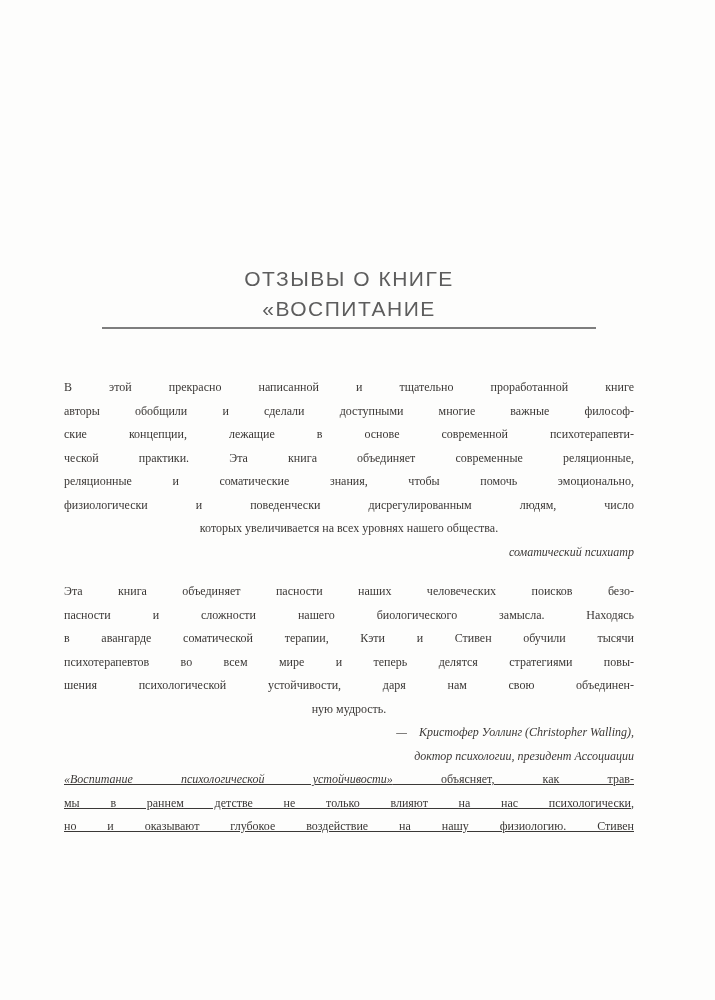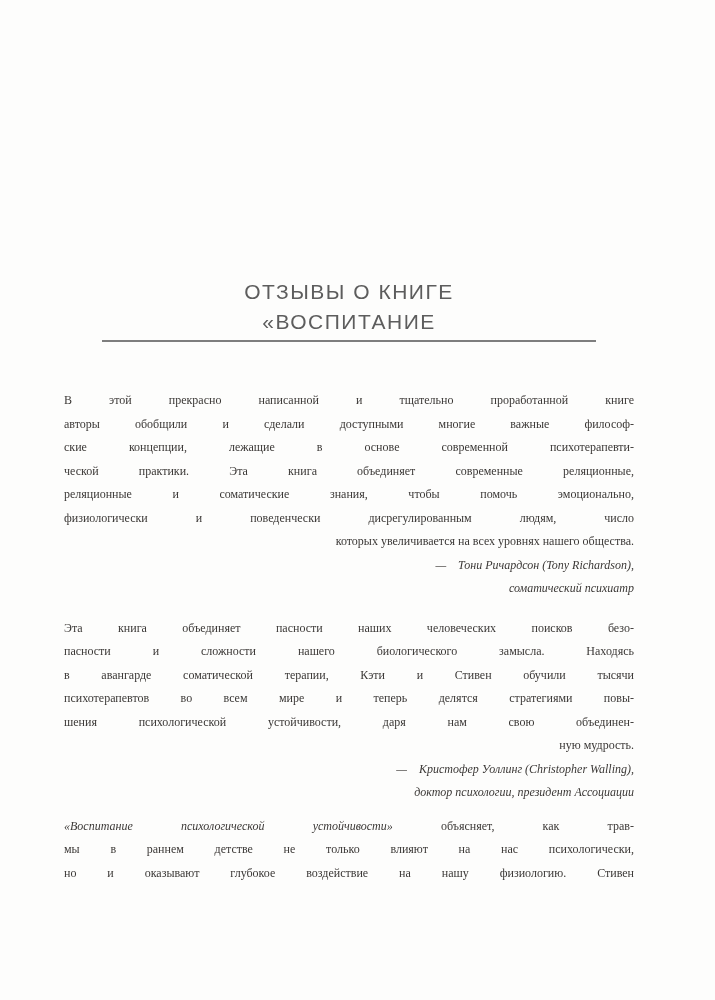--- a/index.html
+++ b/index.html
@@ -8,21 +8,21 @@
     width: 715px;
     height: 1000px;
     margin: 0 auto;
     background: #fdfdfc;
     overflow: hidden;
     font-family: "Liberation Serif", serif;
   }
   .content {
     position: absolute;
     left: 64px;
-    top: 16px;
+    top: 3px;
     width: 570px;
   }
   .heading {
     margin-top: 261px;
     text-align: center;
     font-family: "Liberation Sans", sans-serif;
     font-weight: 400;
     font-size: 21px;
     line-height: 30px;
     letter-spacing: 1.5px;
@@ -34,26 +34,26 @@
     margin: 3px auto 0 auto;
     background: #7e7e7e;
   }
   .review {
     font-size: 12px;
     line-height: 23.5px;
     color: #3b3836;
   }
   .review.r1 { margin-top: 47px; }
   .review.r2 { margin-top: 16px; }
-  .review.r3 { margin-top: 10px; }
+  .review.r3 { margin-top: 0; text-decoration: underline; }
   .bline.j {
     text-align: justify;
     text-align-last: justify;
   }
-  .bline.e { text-align: right; }
+  .bline.e { text-align: center; }
   .attr {
     font-style: italic;
     text-align: right;
   }
   .italic { font-style: italic; }
 </style>
 </head>
 <body>
 
 <div class="page">
@@ -69,21 +69,20 @@
       <div class="paragraph">
         <div class="bline j">В этой прекрасно написанной и тщательно проработанной книге</div>
         <div class="bline j">авторы обобщили и сделали доступными многие важные философ-</div>
         <div class="bline j">ские концепции, лежащие в основе современной психотерапевти-</div>
         <div class="bline j">ческой практики. Эта книга объединяет современные реляционные,</div>
         <div class="bline j">реляционные и соматические знания, чтобы помочь эмоционально,</div>
         <div class="bline j">физиологически и поведенчески дисрегулированным людям, число</div>
         <div class="bline e">которых увеличивается на всех уровнях нашего общества.</div>
       </div>
       <div class="attribution">
-        <div class="bline attr">— Тони Ричардсон (Tony Richardson),</div>
         <div class="bline attr">соматический психиатр</div>
       </div>
     </div>
 
     <div class="review r2">
       <div class="paragraph">
         <div class="bline j">Эта книга объединяет пасности наших человеческих поисков безо-</div>
         <div class="bline j">пасности и сложности нашего биологического замысла. Находясь</div>
         <div class="bline j">в авангарде соматической терапии, Кэти и Стивен обучили тысячи</div>
         <div class="bline j">психотерапевтов во всем мире и теперь делятся стратегиями повы-</div>

